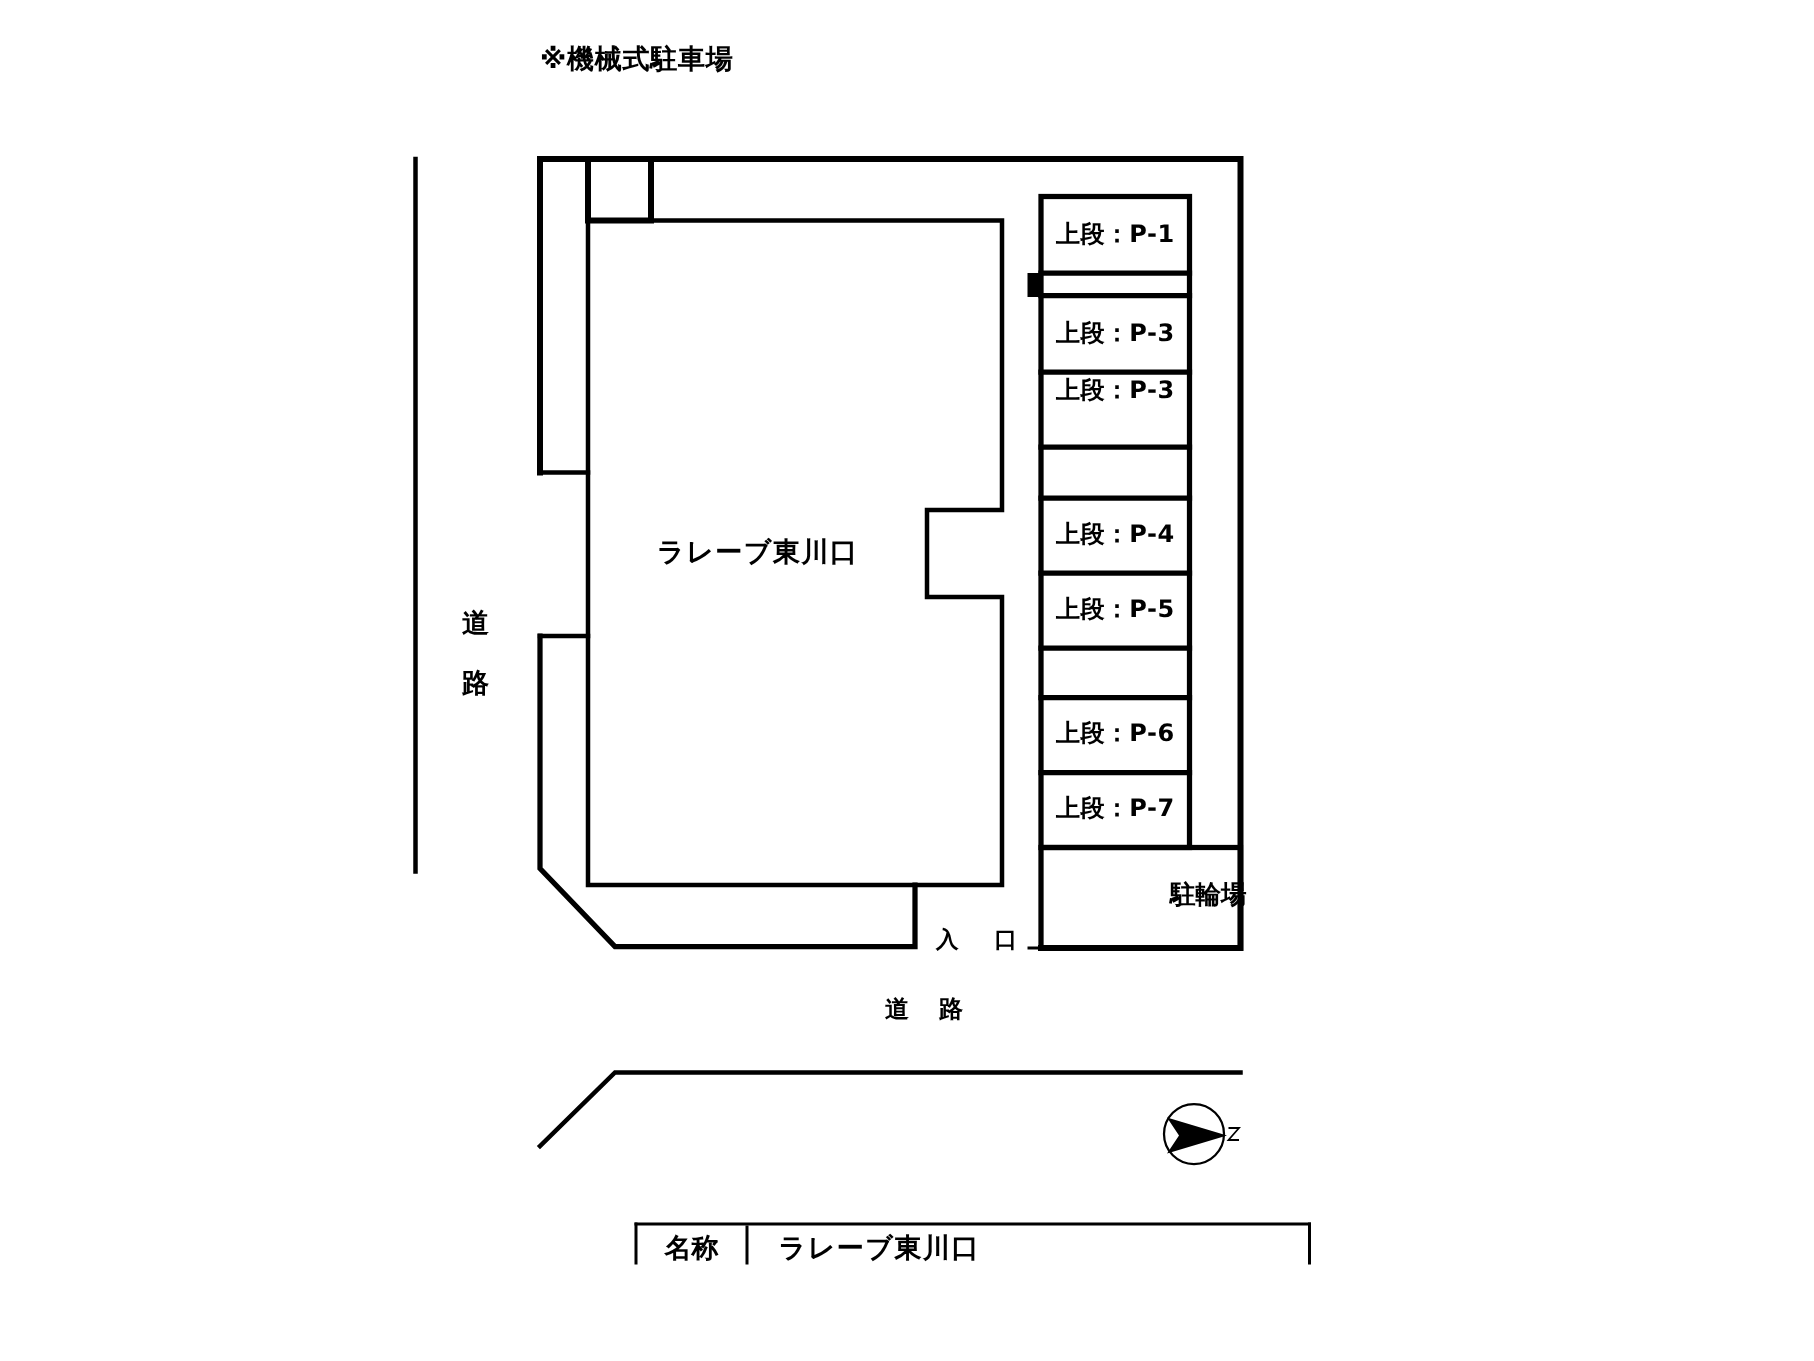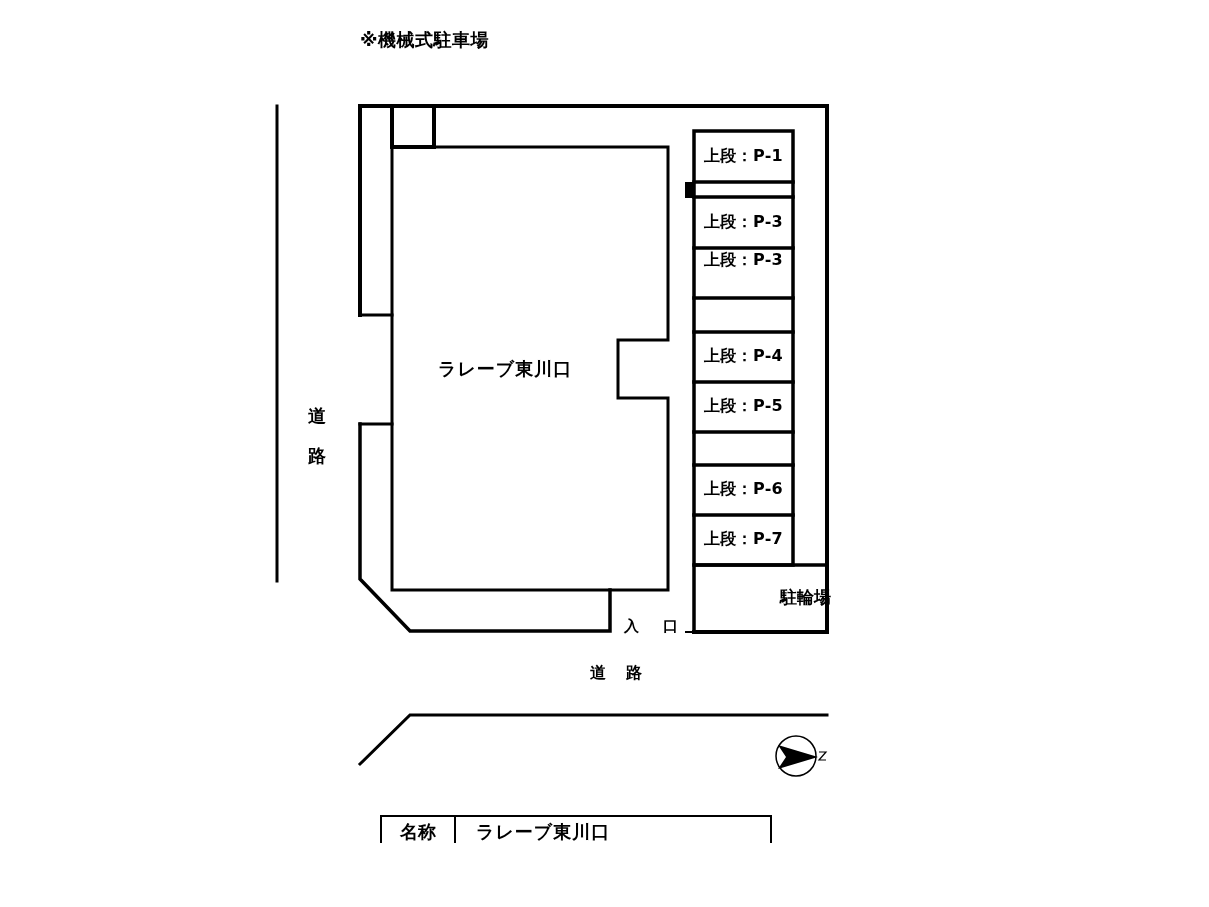--- a/index.html
+++ b/index.html
@@ -7,21 +7,21 @@
          font-family: "DejaVu Sans", "Liberation Sans", sans-serif; color:#000; }
   svg.plan { position:absolute; left:0; top:0; width:1209px; height:907px; }
   .lbl { position:absolute; font-weight:bold; white-space:nowrap; line-height:1; }
   .title { left:360px; top:31px; font-size:18px; letter-spacing:0.5px; }
   .bldg { left:438px; top:360px; font-size:18px; letter-spacing:1px; }
   .slot { left:704px; font-size:16px; letter-spacing:0.3px; }
   .bike { left:732px; top:589px; font-size:17px;padding-left:48px; }
   .road-v { left:308px; font-size:18px; }
   .road-h { left:590px; top:665px; font-size:16px; letter-spacing:20px; }
   .entrance { left:624px; top:620px; font-size:15px; letter-spacing:24px;font-family:Liberation Mono, monospace; }
-  .tbl { position:absolute; left:380px; top:815px; width:392px; height:28px;
+  .tbl { position:absolute; left:423px; top:815px; width:451px; height:28px;
          border:2px solid #000; border-bottom:none; box-sizing:border-box; display:flex; }
   .tbl .h { width:74px; border-right:2px solid #000; font-size:18px; font-weight:bold;
             display:flex; align-items:center; justify-content:center; padding-top:4px; box-sizing:border-box; }
   .tbl .v { padding-left:20px; font-size:18px; font-weight:bold; display:flex; align-items:center; padding-top:4px; box-sizing:border-box; letter-spacing:1px; }
 </style>
 </head>
 <body>
 
 <svg class="plan" viewBox="0 0 1209 907" xmlns="http://www.w3.org/2000/svg">
   <g fill="none" stroke="#000" stroke-linecap="square">

